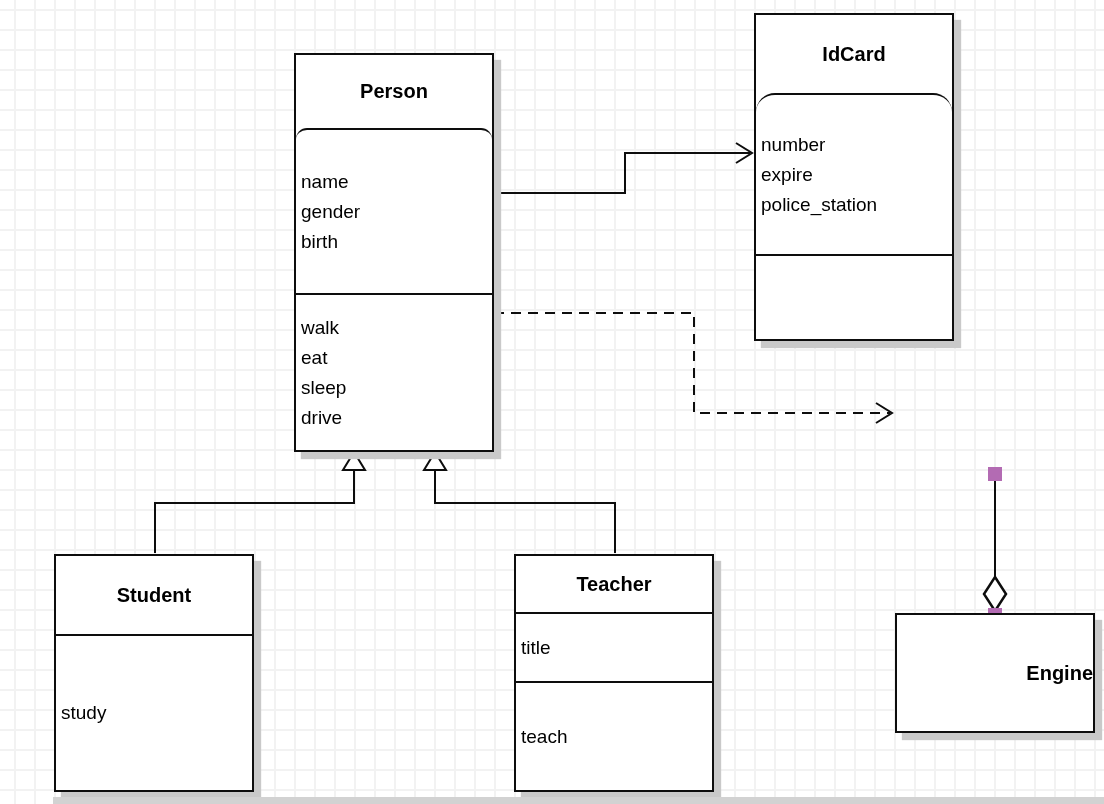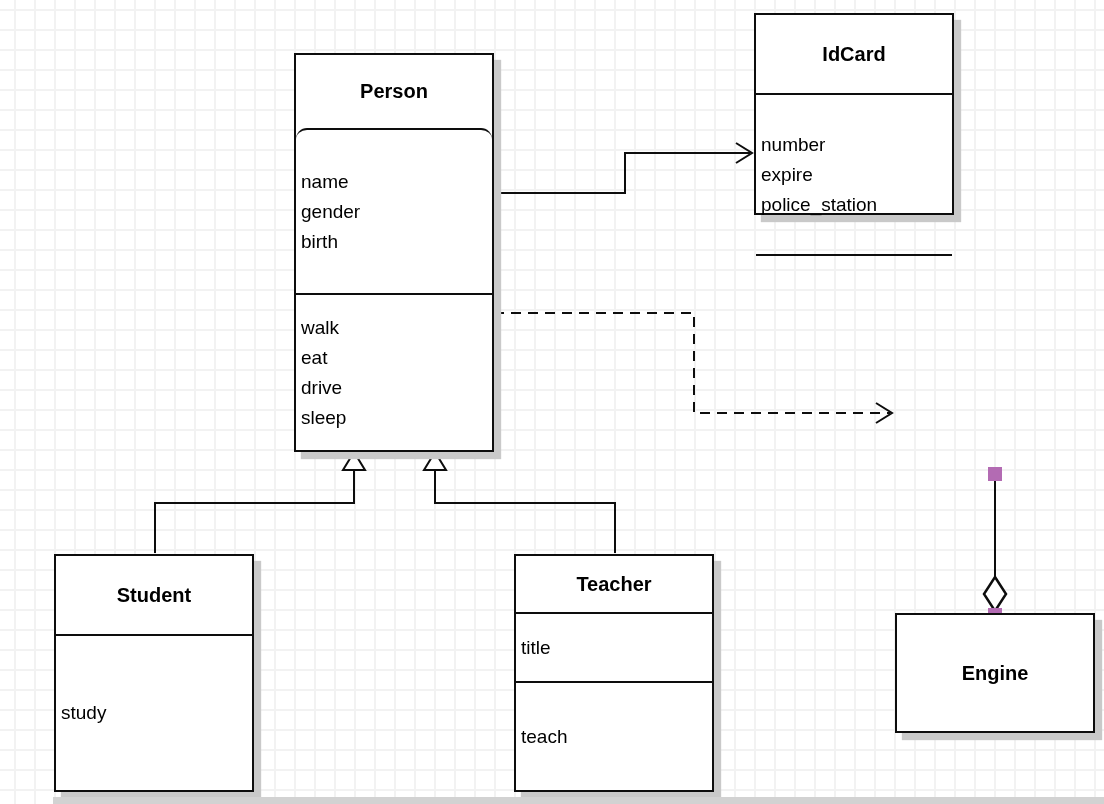--- a/index.html
+++ b/index.html
@@ -102,28 +102,28 @@
   <div class="uml-class" style="left:294px; top:53px; width:200px; height:399px;">
     <div class="uml-title" style="height:73px;border-radius:17px;">Person</div>
     <div class="uml-sec" style="height:165px;border-radius:11px;">
       <div class="uml-row">name</div>
       <div class="uml-row">gender</div>
       <div class="uml-row">birth</div>
     </div>
     <div class="uml-sec grow">
       <div class="uml-row">walk</div>
       <div class="uml-row">eat</div>
+      <div class="uml-row">sleep</div>
       <div class="uml-row">drive</div>
-      <div class="uml-row">sleep</div>
     </div>
   </div>
 
-  <div class="uml-class" style="left:754px; top:13px; width:200px; height:202px;">
+  <div class="uml-class" style="left:754px; top:13px; width:200px; height:328px;">
     <div class="uml-title" style="height:78px;">IdCard</div>
-    <div class="uml-sec" style="height:161px;">
+    <div class="uml-sec" style="height:161px;border-radius:19px;">
       <div class="uml-row">number</div>
       <div class="uml-row">expire</div>
       <div class="uml-row">police_station</div>
     </div>
     <div class="uml-sec grow"></div>
   </div>
 
   <div class="uml-class" style="left:54px; top:554px; width:200px; height:238px;">
     <div class="uml-title" style="height:78px;">Student</div>
     <div class="uml-sec grow">
@@ -135,18 +135,18 @@
     <div class="uml-title" style="height:56px;">Teacher</div>
     <div class="uml-sec" style="height:69px;">
       <div class="uml-row">title</div>
     </div>
     <div class="uml-sec grow">
       <div class="uml-row">teach</div>
     </div>
   </div>
 
 
-  <div class="uml-class" style="left:895px; top:613px; width:200px; height:120px;">
+  <div class="uml-class" style="left:895px; top:613px; width:200px; height:120px;align-items:flex-end;">
     <div class="uml-title" style="flex:1 1 auto;">Engine</div>
   </div>
 
   <div id="bottom-strip"></div>
 </div>
 
 </body></html>

